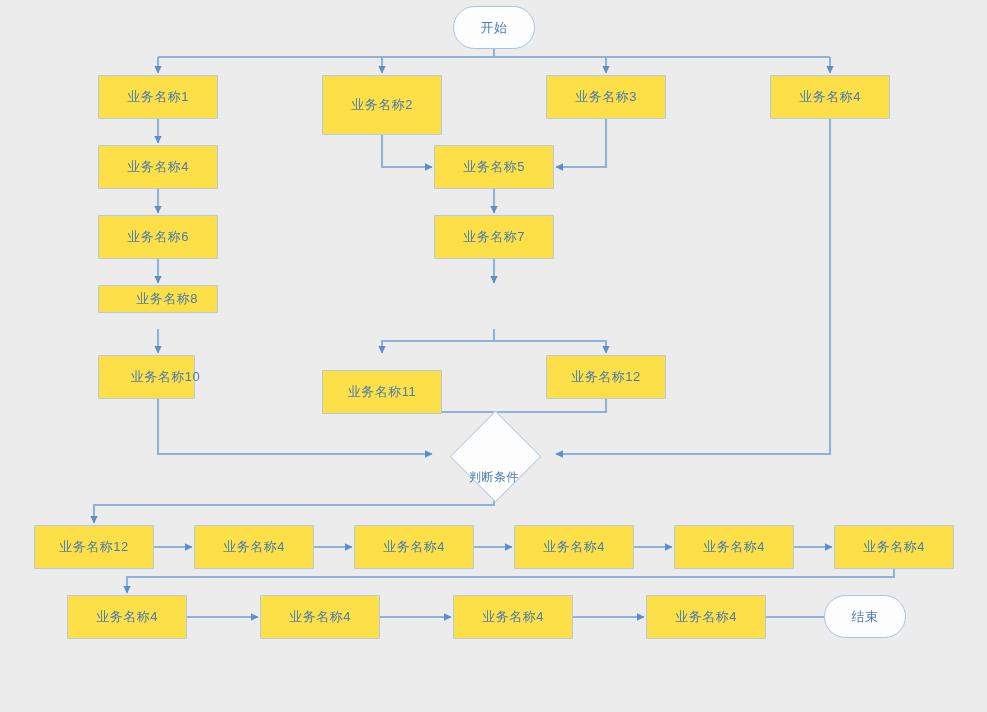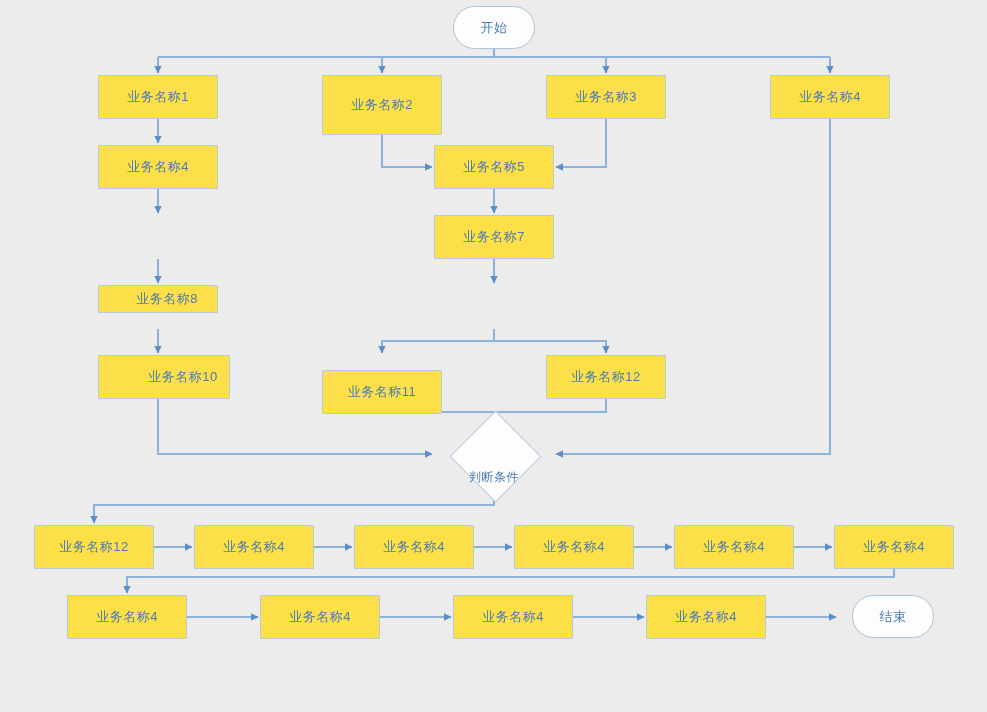--- a/index.html
+++ b/index.html
@@ -137,40 +137,41 @@
   <div class="node terminator" style="left:453px;top:6px;width:82px;height:43px;">开始</div>
 
   <div class="node process" style="left:98px;top:75px;width:120px;height:44px;">业务名称1</div>
   <div class="node process" style="left:322px;top:75px;width:120px;height:60px;">业务名称2</div>
   <div class="node process" style="left:546px;top:75px;width:120px;height:44px;">业务名称3</div>
   <div class="node process" style="left:770px;top:75px;width:120px;height:44px;">业务名称4</div>
 
   <div class="node process" style="left:98px;top:145px;width:120px;height:44px;">业务名称4</div>
   <div class="node process" style="left:434px;top:145px;width:120px;height:44px;">业务名称5</div>
 
+  <div class="node process" style="left:98px;top:215px;width:120px;height:44px;">业务名称6</div>
   <div class="node process" style="left:434px;top:215px;width:120px;height:44px;">业务名称7</div>
 
   <div class="node process" style="left:98px;top:285px;width:120px;height:28px;padding-left:18px;">业务名称8</div>
 
-  <div class="node process" style="left:98px;top:355px;width:132px;height:44px;padding-left:38px;">业务名称10</div>
+  <div class="node process" style="left:98px;top:355px;width:97px;height:44px;padding-left:38px;">业务名称10</div>
   <div class="node process" style="left:322px;top:355px;width:120px;height:44px;margin-top:15px;">业务名称11</div>
   <div class="node process" style="left:546px;top:355px;width:120px;height:44px;">业务名称12</div>
 
   <div class="node decision" style="left:434px;top:424px;width:120px;height:62px;align-items:flex-end;">
     <span class="dshape"></span>
     <span class="dlabel">判断条件</span>
   </div>
 
   <div class="node process" style="left:34px;top:525px;width:120px;height:44px;">业务名称12</div>
   <div class="node process" style="left:194px;top:525px;width:120px;height:44px;">业务名称4</div>
   <div class="node process" style="left:354px;top:525px;width:120px;height:44px;">业务名称4</div>
   <div class="node process" style="left:514px;top:525px;width:120px;height:44px;">业务名称4</div>
   <div class="node process" style="left:674px;top:525px;width:120px;height:44px;">业务名称4</div>
   <div class="node process" style="left:834px;top:525px;width:120px;height:44px;">业务名称4</div>
 
   <div class="node process" style="left:67px;top:595px;width:120px;height:44px;">业务名称4</div>
   <div class="node process" style="left:260px;top:595px;width:120px;height:44px;">业务名称4</div>
   <div class="node process" style="left:453px;top:595px;width:120px;height:44px;">业务名称4</div>
   <div class="node process" style="left:646px;top:595px;width:120px;height:44px;">业务名称4</div>
 
-  <div class="node terminator" style="left:852px;top:595px;width:82px;height:43px;">结束</div>
+  <div class="node terminator" style="left:824px;top:595px;width:82px;height:43px;">结束</div>
 
 </div>
 
 </body></html>

